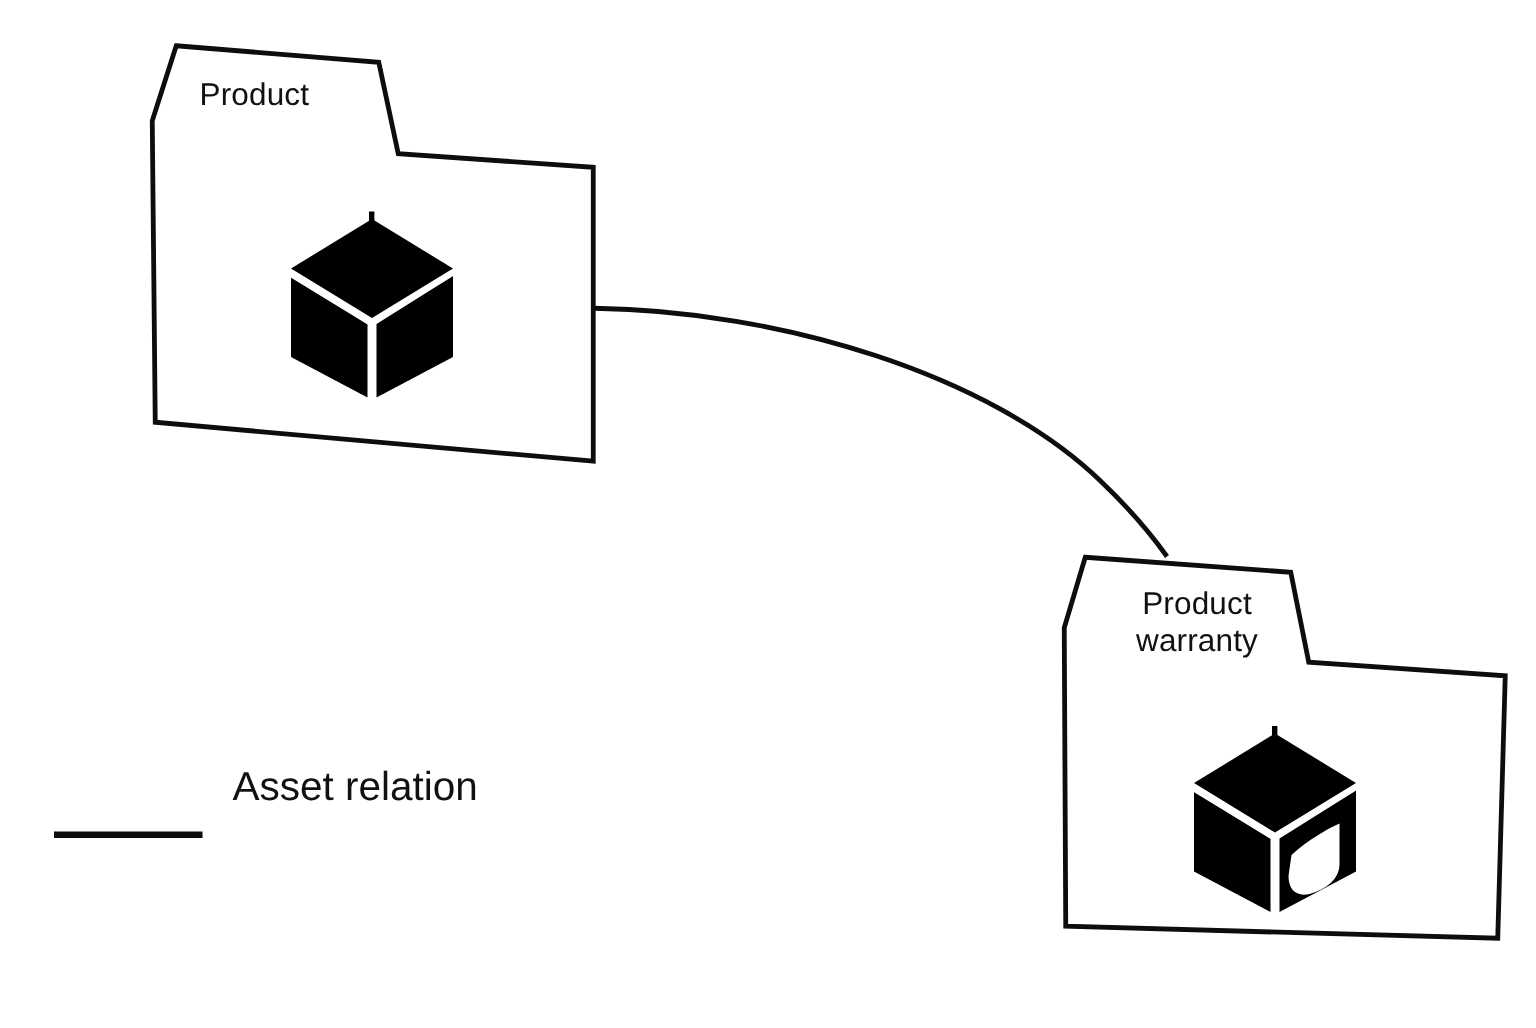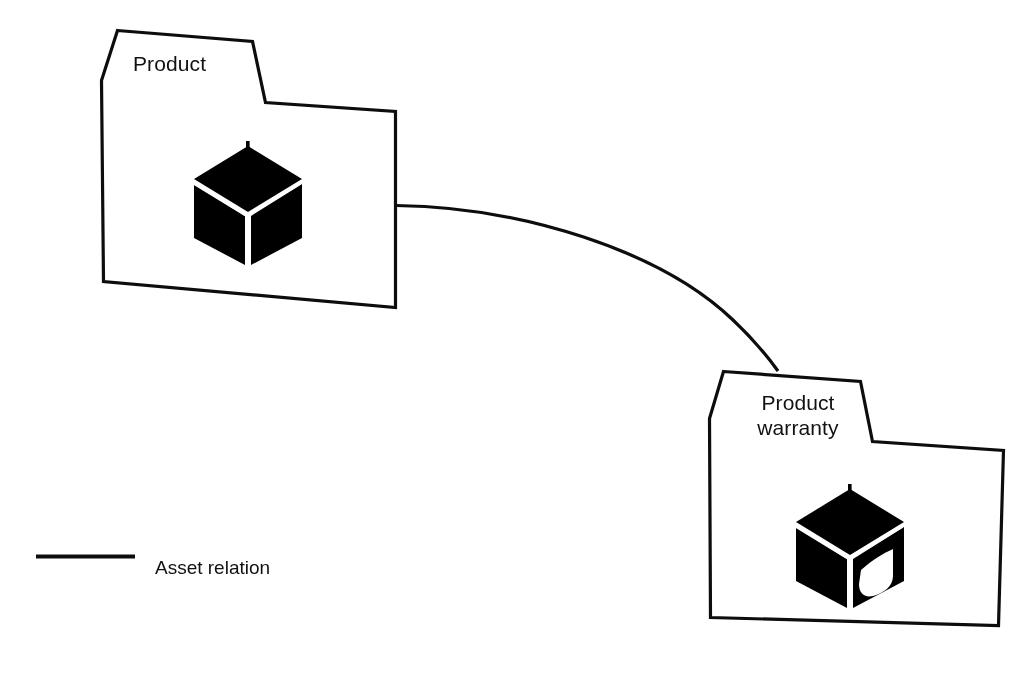--- a/index.html
+++ b/index.html
@@ -70,23 +70,23 @@
   }
   #warranty-label {
     left: 733px;
     top: 390px;
     width: 130px;
     text-align: center;
   }
   #legend-label {
     position: absolute;
     left: 155px;
-    top: 552px;
+    top: 508px;
     color: #111111;
-    font-size: 19px;
+    font-size: 27px;
     line-height: 32px;
     white-space: pre;
   }
 </style>
 </head>
 <body>
 
 <div id="diagram-root">
 
   <svg class="canvas" viewBox="0 0 1024 685" xmlns="http://www.w3.org/2000/svg">

